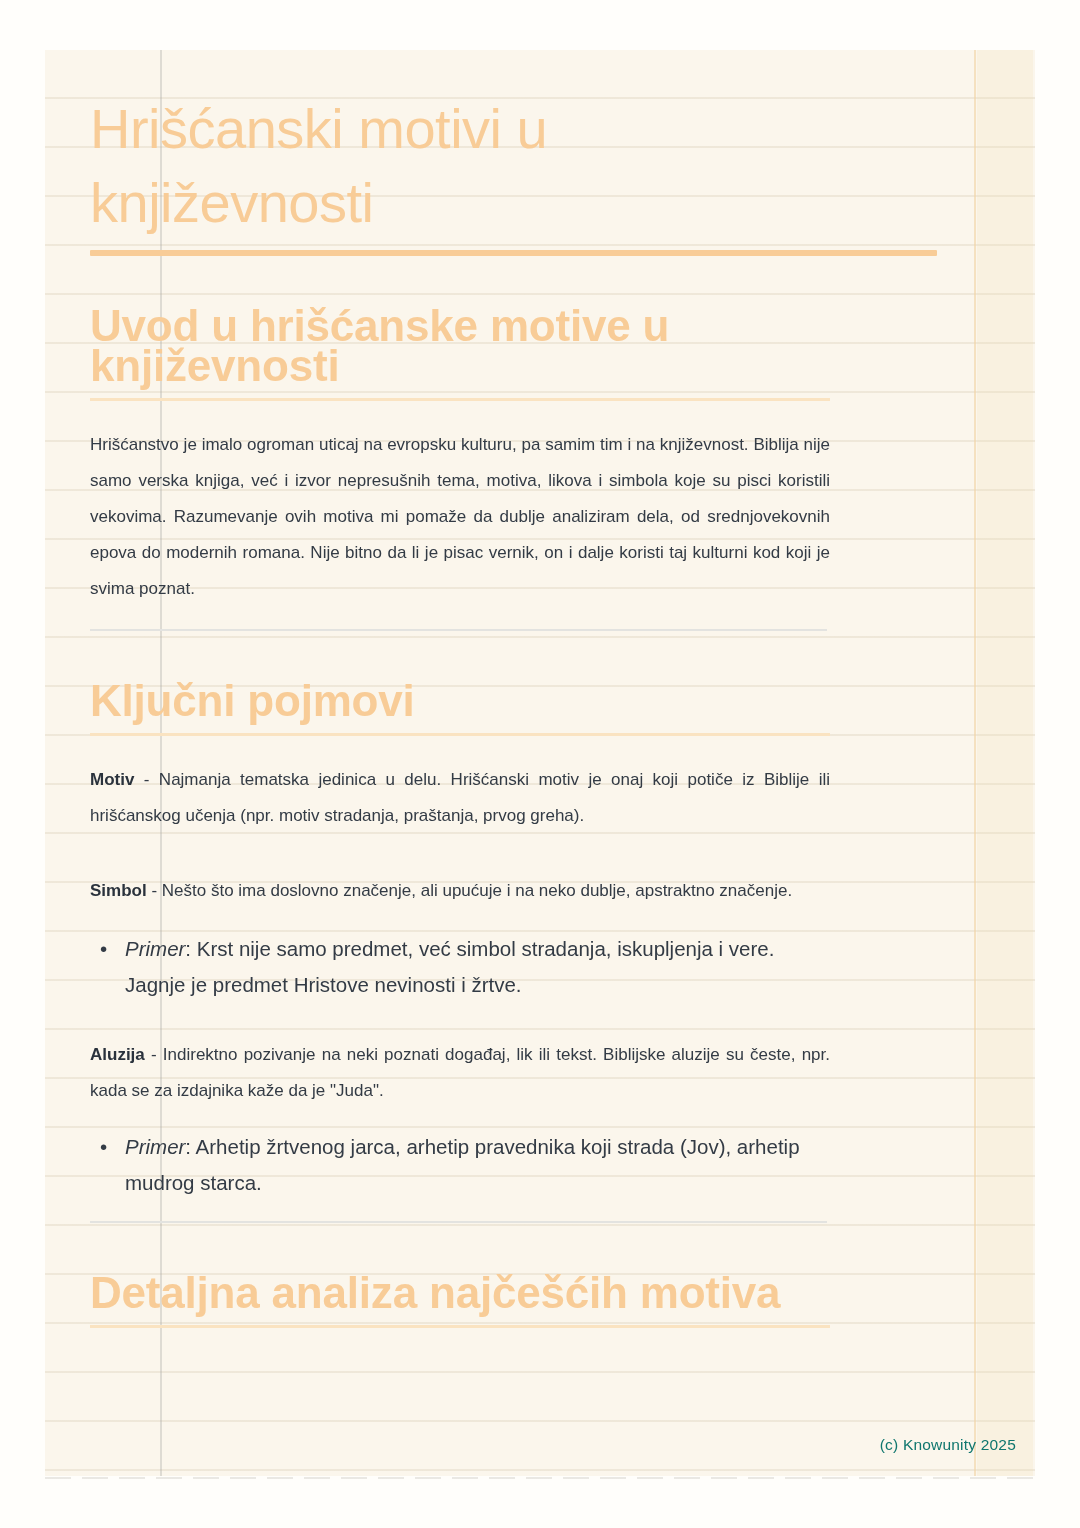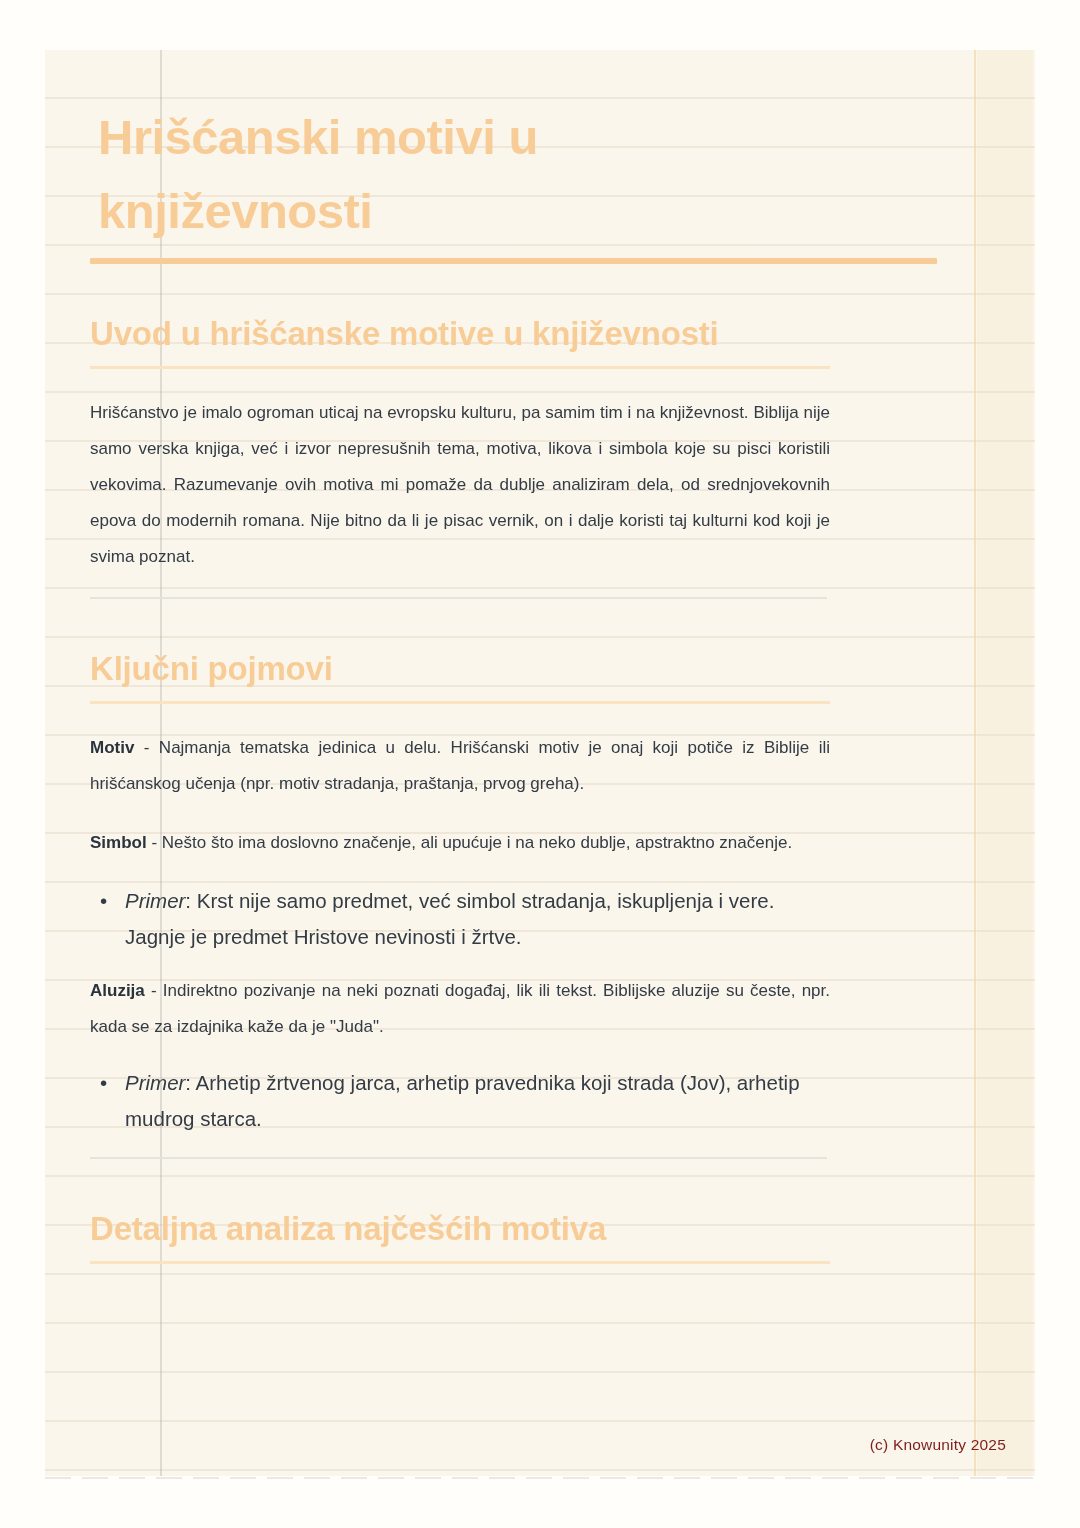--- a/index.html
+++ b/index.html
@@ -19,49 +19,49 @@
   .vline-left{position:absolute;left:115px;top:0;bottom:0;width:2px;background:rgba(170,170,165,0.35);}
   .vband-right{position:absolute;left:932px;top:0;bottom:0;width:56px;background:rgba(243,222,184,0.22);}
   .vline-right{position:absolute;left:929px;top:0;bottom:0;width:2px;background:rgba(242,212,163,0.6);}
   .page-edge-bottom{
     position:absolute;left:45px;top:1477px;width:990px;height:2px;
     background:repeating-linear-gradient(to right,#D9D7D1 0 26px,transparent 26px 37px);
     opacity:.55;
   }
   .content{position:absolute;left:45px;top:0;width:740px;padding-top:42px;}
   h1{
-    margin:8px;font-size:49px;line-height:74px;font-weight:bold;
+    margin:0;font-size:56px;line-height:74px;font-weight:normal;
     color:#F8CC97;letter-spacing:-0.5px;
   }
   .title-rule{width:847px;height:6px;background:#F8CC97;margin-top:10px;border-radius:1px;}
   h2{
-    margin:50px 0 0 0;font-size:33px;line-height:40px;font-weight:bold;
+    margin:50px 0 0 0;font-size:44px;line-height:40px;font-weight:bold;
     color:#F8CC97;letter-spacing:-0.2px;
   }
   h2.h2-last{}
   .h2-rule{height:3px;background:#FAE3C1;margin-top:12px;width:100%;}
   p.body{
     margin:26px 0 0 0;font-size:17px;line-height:36px;color:#333B45;
     text-align:justify;
   }
   p.body strong{font-weight:bold;color:#2A323C;}
-  p.def-simbol{margin-top:23px;}
-  p.def-aluzija,p.def-arhetip{margin-top:18px;}
+  p.def-simbol{margin-top:39px;}
+  p.def-aluzija,p.def-arhetip{margin-top:34px;}
   ul.examples{list-style:none;margin:22px 0 0 0;padding:0;}
   ul.examples.second{margin-top:20px;}
   li.example{
     position:relative;padding-left:35px;font-size:20.5px;line-height:36px;
     color:#333B45;text-align:left;
   }
   li.example .bullet{position:absolute;left:10px;top:0;color:#333B45;}
   li.example em{font-style:italic;}
   .divider{height:2px;background:#E3E3E0;margin-top:22px;width:737px;}
   .divider.second{margin-top:20px;}
   .footer{
-    position:absolute;right:74px;top:1436px;font-size:15.5px;color:#7f1d1d;
+    position:absolute;right:64px;top:1436px;font-size:15.5px;color:#0f766e;
     letter-spacing:0.2px;
     text-align:center;
   }
 </style>
 </head>
 <body>
 
 <div class="page">
   <div class="vline-left"></div>
   <div class="vband-right"></div>

